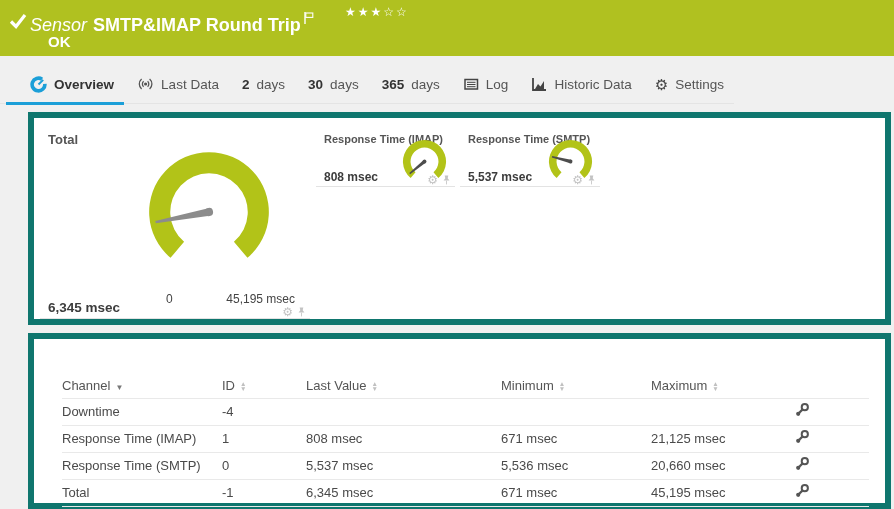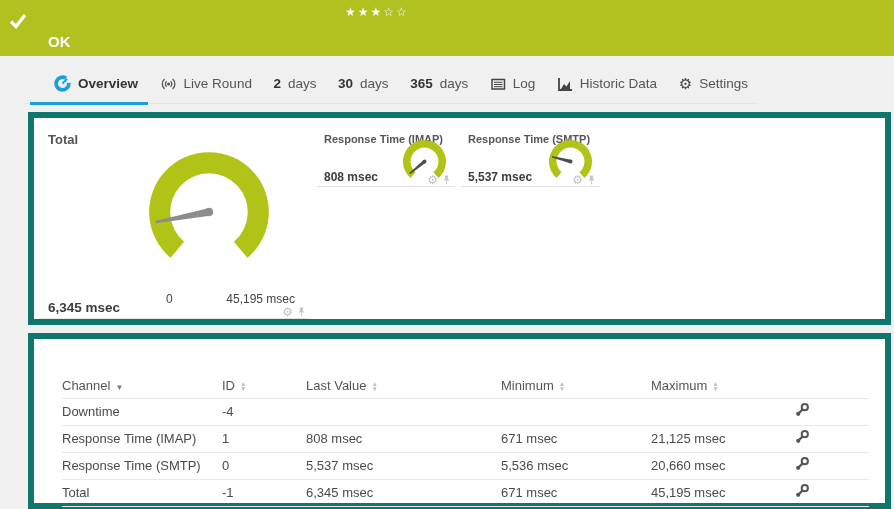--- a/index.html
+++ b/index.html
@@ -12,22 +12,22 @@
   .topbar .check { position:absolute; left:9px; top:12px; }
   .title-line { position:absolute; left:30px; top:8px; font-size:18px; white-space:nowrap; }
   .title-kind { font-style:italic; font-weight:400; margin-right:6px; }
   .title-name { font-weight:700; }
   .flag-sup { display:inline-block; vertical-align:super; margin-left:3px; }
   .stars { position:absolute; left:345px; top:5px; font-size:12px; letter-spacing:2px; white-space:nowrap; cursor:pointer; }
   .status-ok { position:absolute; left:48px; top:33px; font-size:15px; font-weight:700; }
 
   
   .tabbar { position:absolute; left:0; top:64px; width:734px; height:40px;
-    display:flex; align-items:center; justify-content:space-between;
-    padding:0 6px 0 26px; border-bottom:1px solid #e4e4e4;margin-left:24px; }
+    display:flex; align-items:flex-start; justify-content:space-between;
+    padding:0 6px 0 26px; border-bottom:1px solid #e4e4e4; }
   .tab { display:flex; align-items:center; gap:7px; height:40px; padding:0 4px;
     font-size:13.5px; color:#555; cursor:pointer; position:relative; white-space:nowrap; }
   .tab .num { font-weight:700; color:#333; }
   .tab.active { color:#333; font-weight:700; }
   .tab.active::after { content:""; position:absolute; left:-20px; right:-6px; bottom:-1px;
     height:3px; background:var(--accent-blue,#1b9fd8); }
   .tab svg { display:block; }
 
   
   .panel { position:absolute; background:#fff; border:6px solid #0f766e; }
@@ -68,41 +68,47 @@
 </style>
 </head>
 <body>
 
 <div class="topbar">
   <span class="check">
     <svg width="18" height="18" viewBox="0 0 18 18">
         <polyline points="2,9.5 7,14.5 16,3" fill="none" stroke="#fff" stroke-width="3.2"></polyline>
       </svg>
   </span>
+  <div class="title-line">
+    <span class="title-kind">Sensor</span><span class="title-name">SMTP&amp;IMAP Round Trip</span><span class="flag-sup"><svg width="10" height="12" viewBox="0 0 10 12">
+          <line x1="1" y1="0" x2="1" y2="12" stroke="#fff" stroke-width="1.4"></line>
+          <rect x="1.8" y="1" width="7" height="4.4" fill="none" stroke="#fff" stroke-width="1.1"></rect>
+        </svg></span>
+  </div>
   <span class="stars"><span>★★★</span><span>☆☆</span></span>
   <div class="status-ok">OK</div>
 </div>
 
 <div class="tabbar">
   <div class="tab active">
     <svg width="17" height="17" viewBox="0 0 16 16">
         <path d="M13.64,5.95 A6,6 0 1 1 10.05,2.36" transform="rotate(14 8 8)" fill="none" stroke="#1b9fd8" stroke-width="3.4"></path>
         <line x1="8" y1="8" x2="12.4" y2="3.6" stroke="#1b9fd8" stroke-width="1.8"></line>
       </svg>
     <span>Overview</span>
   </div>
   <div class="tab">
     <svg width="17" height="16" viewBox="0 0 17 16">
         <path d="M4.6,3 A6.6,6.6 0 0,0 4.6,13" fill="none" stroke="#555" stroke-width="1.3"></path>
         <path d="M6.6,5.3 A3.6,3.6 0 0,0 6.6,10.7" fill="none" stroke="#555" stroke-width="1.3"></path>
         <circle cx="8.6" cy="8" r="1.6" fill="#555"></circle>
         <path d="M10.6,5.3 A3.6,3.6 0 0,1 10.6,10.7" fill="none" stroke="#555" stroke-width="1.3"></path>
         <path d="M12.6,3 A6.6,6.6 0 0,1 12.6,13" fill="none" stroke="#555" stroke-width="1.3"></path>
       </svg>
-    <span>Live Round</span>
+    <span>Last Data</span>
   </div>
   <div class="tab">
     <span class="num">2</span>
     <span>days</span>
   </div>
   <div class="tab">
     <span class="num">30</span>
     <span>days</span>
   </div>
   <div class="tab">

